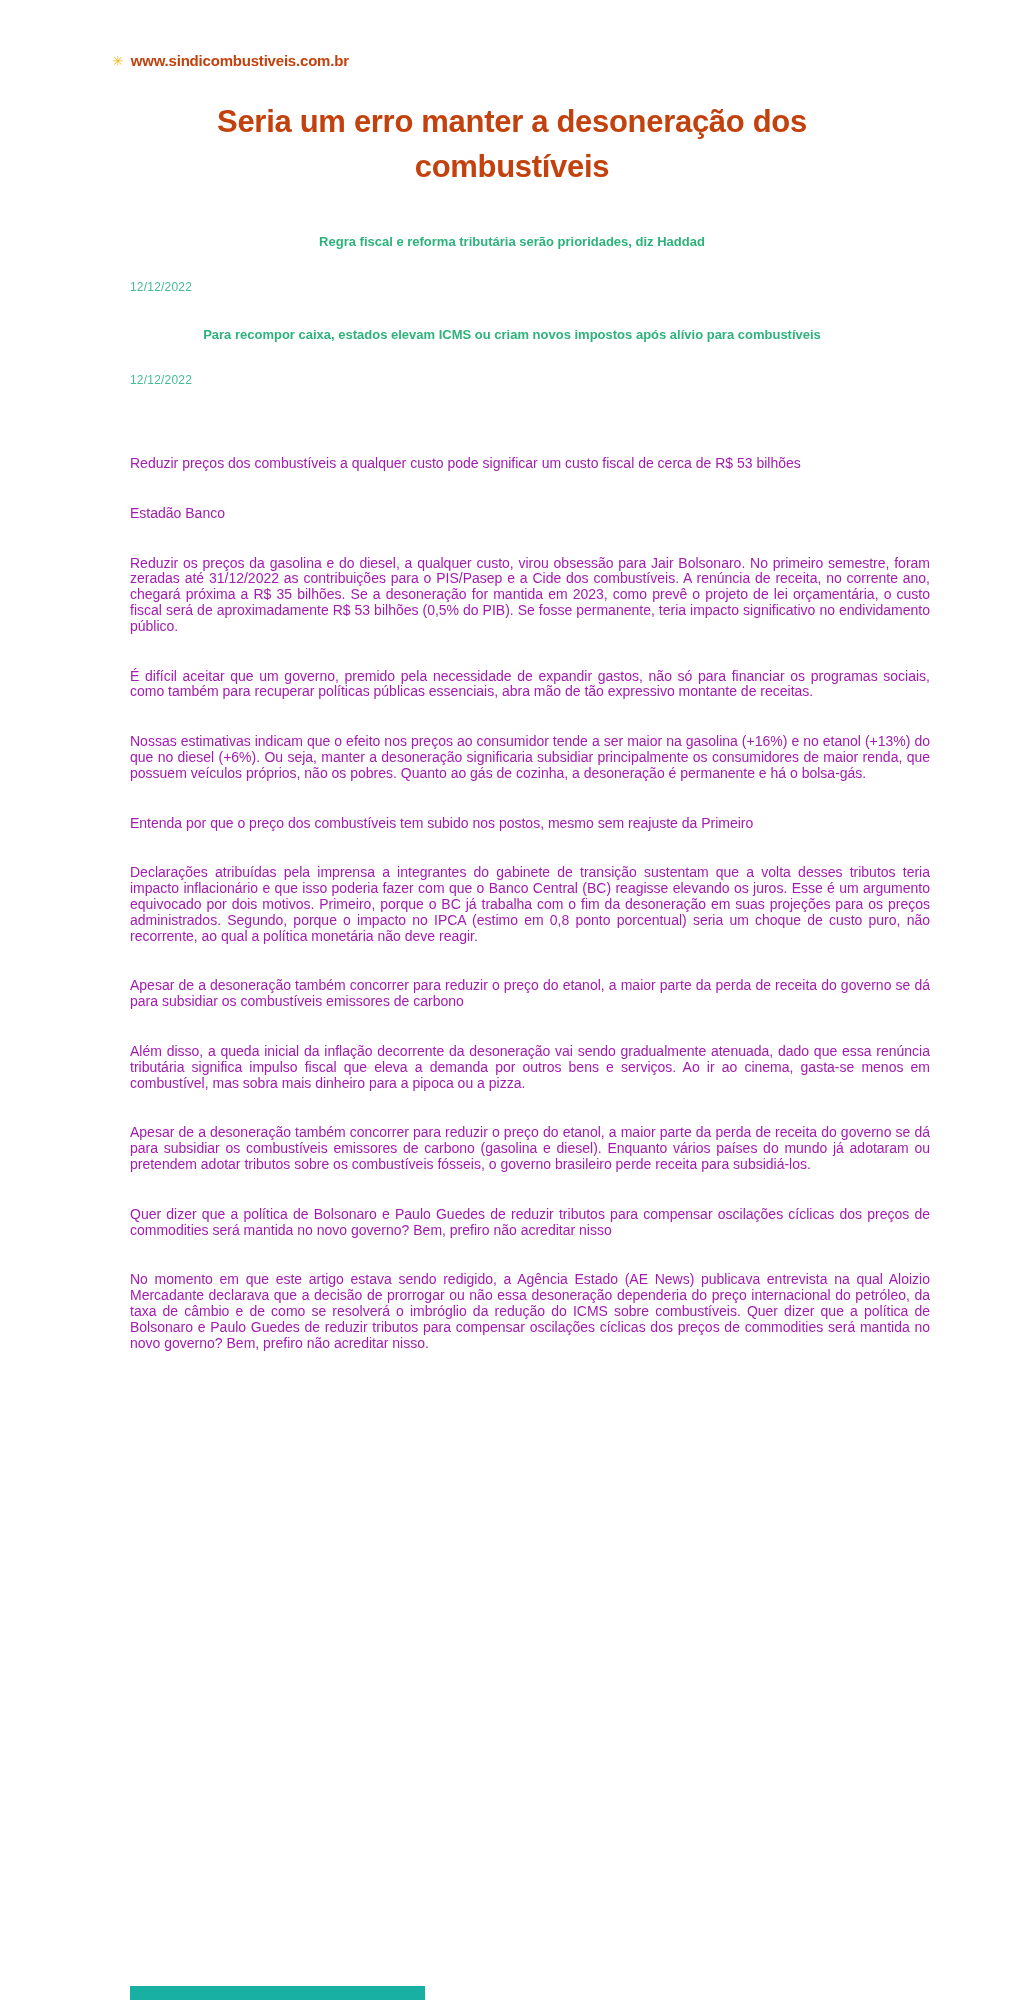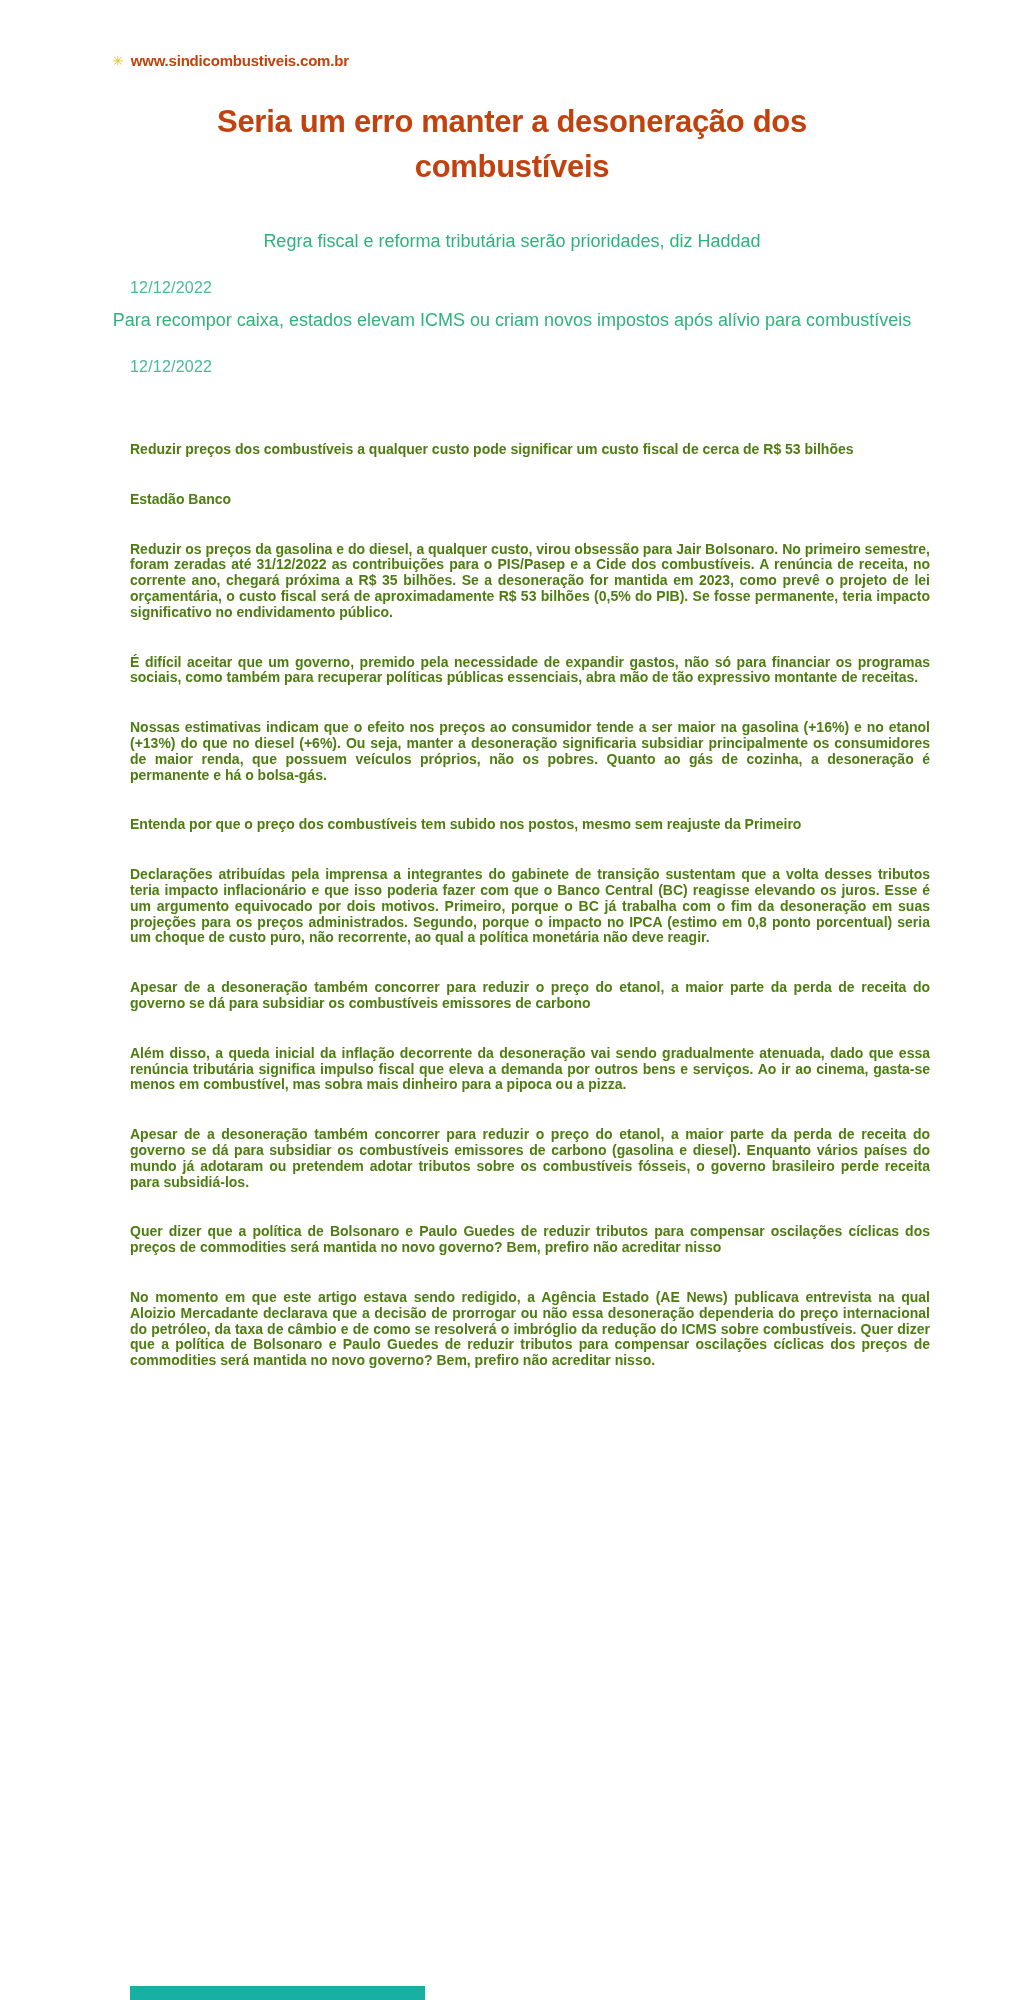--- a/index.html
+++ b/index.html
@@ -36,45 +36,44 @@
     text-align: center;
     font-size: 31px;
     line-height: 45px;
     font-weight: 700;
     color: #c2410c;
     letter-spacing: -0.3px;
   }
   .related-link {
     margin-top: 45px;
     text-align: center;
-    font-size: 18px;
+    font-size: 13px;
     line-height: 15px;
-    font-weight: 400;
+    font-weight: 700;
     color: #2eb27c;
     cursor: pointer;
   }
-  .related-link.second { margin-top: 16px; }
+  .related-link.second { margin-top: 30px; }
   .related-date {
     margin: 29px 0 0 130px;
-    font-size: 16px;
+    font-size: 12px;
     line-height: 19px;
     color: #43bd92;
     letter-spacing: 0.2px;
   }
   .article-body {
     margin: 66px 94px 0 130px;
     width: 800px;
   }
   .article-body p {
     font-size: 14px;
     line-height: 15.8px;
-    color: #4d7c0f;
+    color: #a21caf;
     text-align: justify;
     margin: 0 0 34px 0;
-    font-weight: bold;
   }
   .footer-bar {
     position: absolute;
     left: 130px;
     bottom: 0;
     width: 295px;
     height: 14px;
     background: #17b0a2;
   }
 </style>

